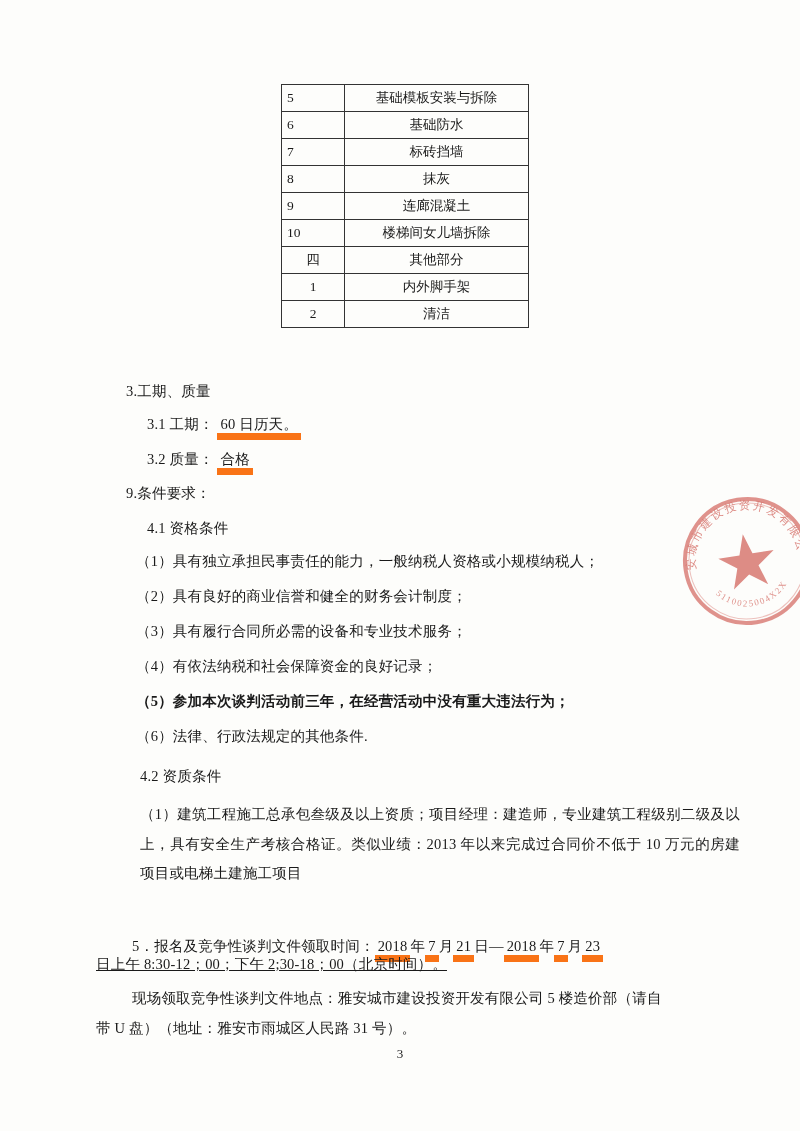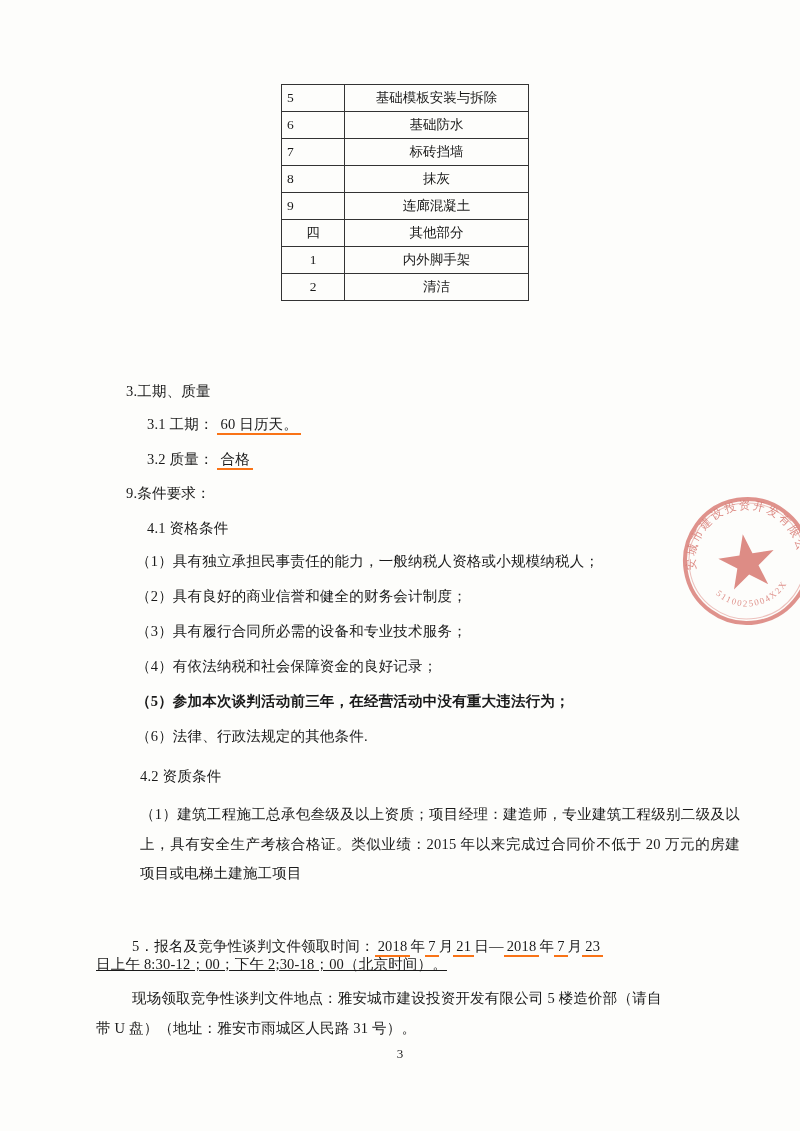--- a/index.html
+++ b/index.html
@@ -80,21 +80,21 @@
     text-align: center;
   }
   .blk {
     position: absolute;
     font-size: 14.5px;
     line-height: 2.05;
     letter-spacing: 0.2px;
   }
   .u-inline {
     text-decoration: none;
-    border-bottom: 2px solid #f97316;
+    border-bottom: 7px solid #f97316;
     padding: 0 3px 1px 3px;
   }
 
   
   .stamp {
     position: absolute;
     left: 672px;
     top: 486px;
     width: 150px;
     height: 150px;
@@ -135,20 +135,24 @@
         </tr>
         <tr>
           <td class="num">8</td>
           <td class="desc">抹灰</td>
         </tr>
         <tr>
           <td class="num">9</td>
           <td class="desc">连廊混凝土</td>
         </tr>
         <tr>
+          <td class="num">10</td>
+          <td class="desc">楼梯间女儿墙拆除</td>
+        </tr>
+        <tr>
           <td class="num center">四</td>
           <td class="desc center">其他部分</td>
         </tr>
         <tr>
           <td class="num center">1</td>
           <td class="desc center">内外脚手架</td>
         </tr>
         <tr>
           <td class="num center">2</td>
           <td class="desc center">清洁</td>
@@ -177,21 +181,21 @@
 
     <div class="ln" style="left:136px; top:551px;">（1）具有独立承担民事责任的能力，一般纳税人资格或小规模纳税人；</div>
     <div class="ln" style="left:136px; top:586px;">（2）具有良好的商业信誉和健全的财务会计制度；</div>
     <div class="ln" style="left:136px; top:621px;">（3）具有履行合同所必需的设备和专业技术服务；</div>
     <div class="ln" style="left:136px; top:656px;">（4）有依法纳税和社会保障资金的良好记录；</div>
     <div class="ln" style="left:136px; top:691px;font-weight:bold;">（5）参加本次谈判活动前三年，在经营活动中没有重大违法行为；</div>
     <div class="ln" style="left:136px; top:726px;">（6）法律、行政法规定的其他条件.</div>
 
     <div class="ln" style="left:140px; top:766px;">4.2 资质条件</div>
 
-    <div class="blk" style="left:140px; top:800px; width:600px; text-align:justify;">（1）建筑工程施工总承包叁级及以上资质；项目经理：建造师，专业建筑工程级别二级及以上，具有安全生产考核合格证。类似业绩：2015 年以来完成过合同价不低于 20 万元的房建项目或电梯土建施工项目</div>
+    <div class="blk" style="left:140px; top:800px; width:600px; text-align:justify;">（1）建筑工程施工总承包叁级及以上资质；项目经理：建造师，专业建筑工程级别二级及以上，具有安全生产考核合格证。类似业绩：2013 年以来完成过合同价不低于 10 万元的房建项目或电梯土建施工项目</div>
 
     <div class="ln" style="left:132px; top:924px;margin-top:12px;">
       <span>5．报名及竞争性谈判文件领取时间：</span><span class="u-inline">2018</span><span>年</span><span class="u-inline">7</span><span>月</span><span class="u-inline">21</span><span>日—</span><span class="u-inline">2018</span><span>年</span><span class="u-inline">7</span><span>月</span><span class="u-inline">23</span>
     </div>
 
     <div class="ln" style="left:96px; top:954px;text-decoration:underline;">日上午 8:30-12；00；下午 2;30-18；00（北京时间）。</div>
 
     <div class="ln" style="left:132px; top:988px;">现场领取竞争性谈判文件地点：雅安城市建设投资开发有限公司 5 楼造价部（请自</div>
     <div class="ln" style="left:96px; top:1018px;">带 U 盘）（地址：雅安市雨城区人民路 31 号）。</div>
   </div>

